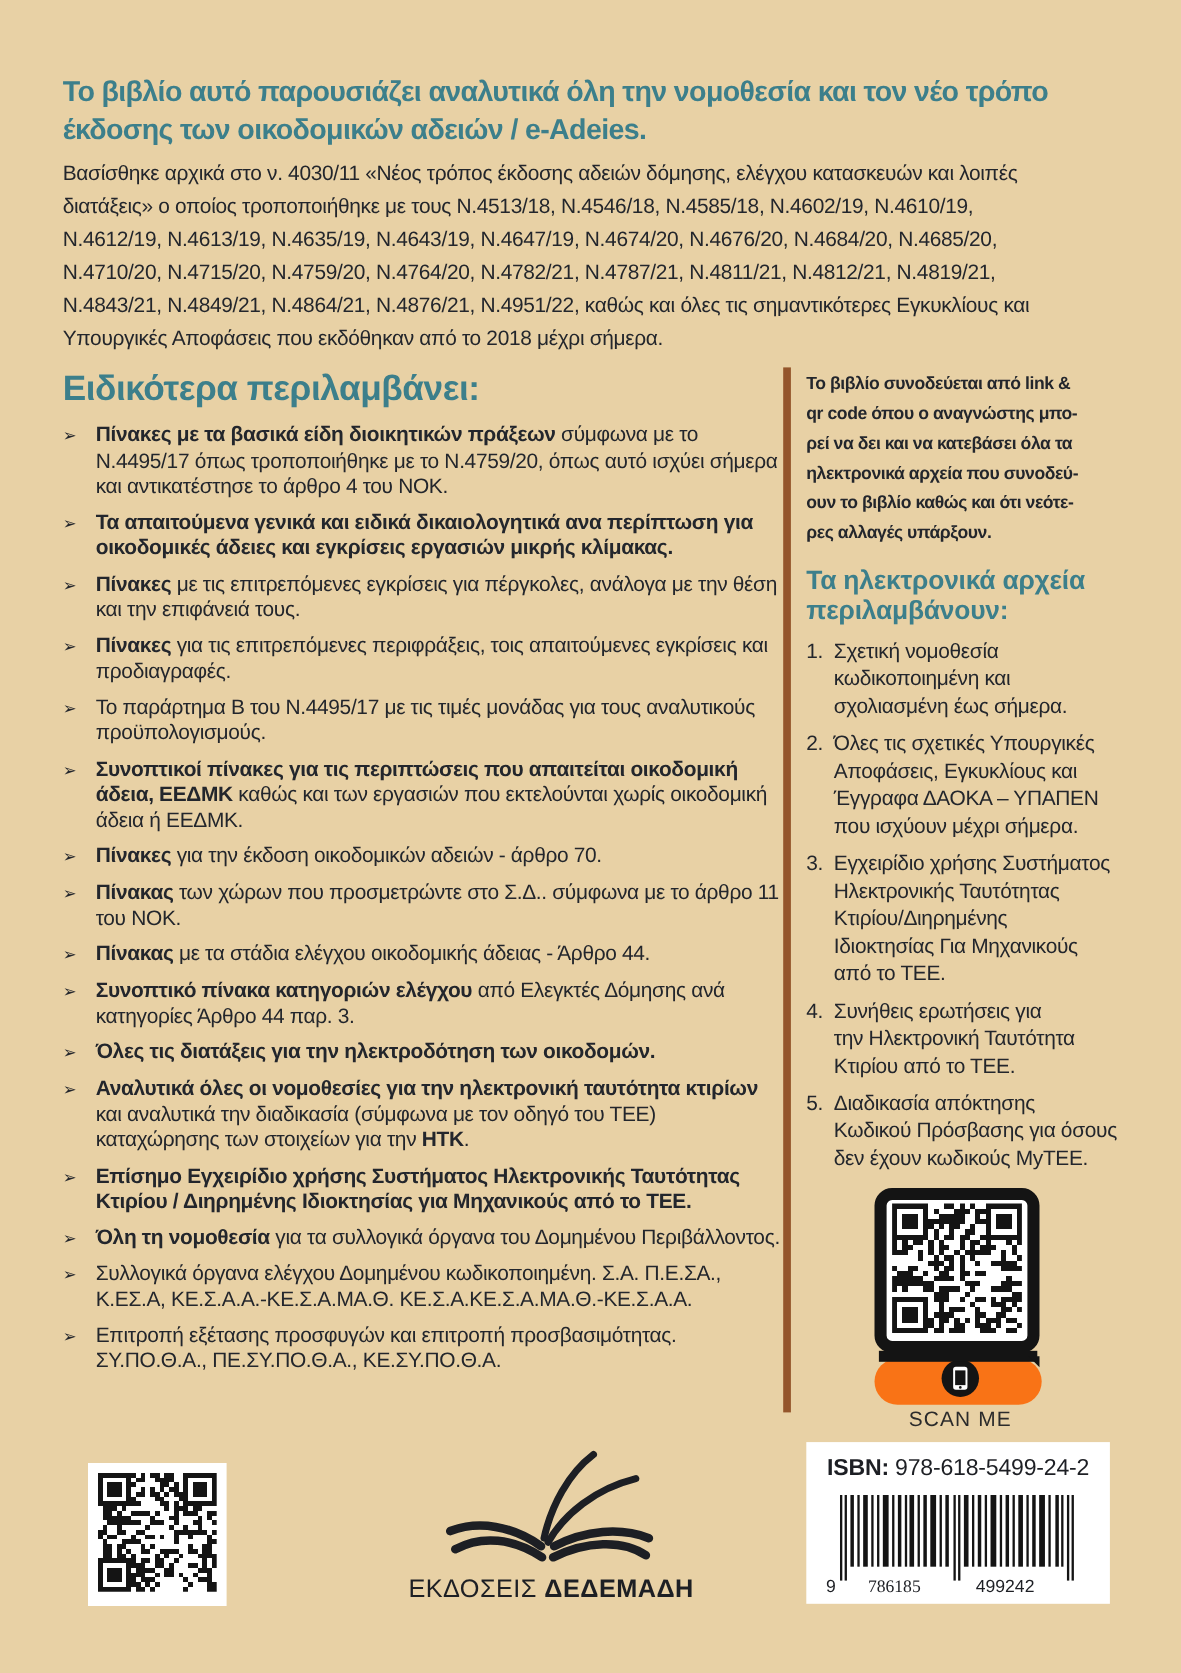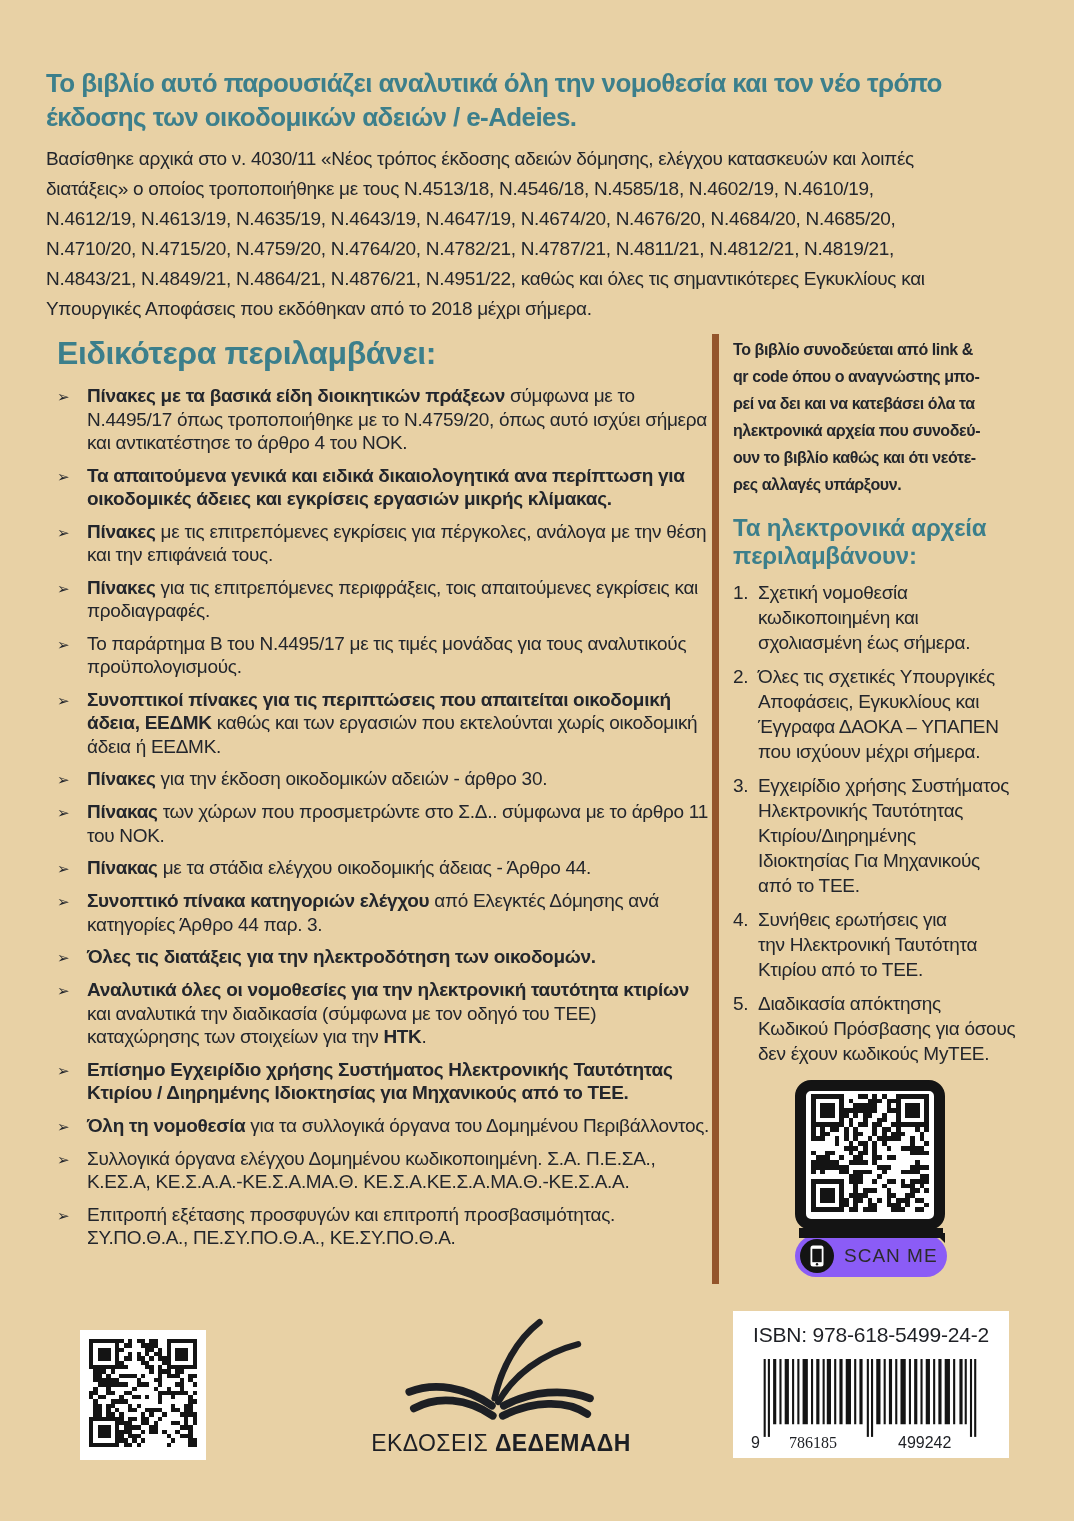--- a/index.html
+++ b/index.html
@@ -6,21 +6,21 @@
   .page{
     position:relative;
     width:1074px;height:1521px;
     background:#e8d1a5;
     font-family:"Liberation Sans",sans-serif;
     color:#23262c;
     overflow:hidden;
   }
   .pre{white-space:pre-line;}
   
-  .intro{position:absolute;left:46px;top:66px;width:978px;}
+  .intro{position:absolute;left:57px;top:66px;width:978px;}
   .intro-title{
     margin:0 0 10px 0;
     color:#3c7f8b;
     font-size:26px;line-height:34px;font-weight:bold;letter-spacing:-0.6px;
   }
   .intro-body{
     margin:0;
     font-size:19px;line-height:30px;letter-spacing:-0.3px;font-weight:500;
   }
   
@@ -40,22 +40,22 @@
   .rli .num{flex:0 0 25px;}
   
   .qr-block{margin-top:14px;margin-left:62px;width:152px;}
   .qr-frame{
     width:128px;height:128px;background:#fff;
     border:11px solid #141414;border-radius:16px;
     display:flex;align-items:center;justify-content:center;
   }
   .scan-pill{
     position:relative;
-    margin-top:5px;width:152px;height:42px;background:#8b5cf6;border-radius:21px;
-    display:flex;align-items:center;gap:9px;padding-left:4px;box-sizing:border-box;
+    margin-top:5px;width:152px;height:42px;background:#f97316;border-radius:21px;
+    display:flex;align-items:center;gap:9px;padding-left:4px;box-sizing:border-box;flex-direction:column;
   }
   .scan-pill::before{ 
     content:"";position:absolute;left:4px;right:4px;top:-7px;height:10px;background:#141414;
   }
   .scan-pill::after{ 
     content:"";position:absolute;right:2px;top:-2px;
     border-top:10px solid #141414;border-left:10px solid transparent;
   }
   .phone-badge{width:36px;height:36px;flex:0 0 36px;}
   .scan-label{font-size:19px;letter-spacing:1px;color:#2b2b2b;}
@@ -65,30 +65,30 @@
     display:flex;align-items:center;justify-content:center;
   }
   .logo{position:absolute;left:368px;top:1314px;width:266px;text-align:center;}
   .logo-text{font-size:23px;letter-spacing:0.4px;color:#1d1f24;margin-top:2px;}
   .logo-text .bold{font-weight:bold;}
   .isbn-box{
     position:absolute;left:733px;top:1311px;width:276px;height:147px;background:#fff;
     box-sizing:border-box;padding-top:12px;text-align:center;
   }
   .isbn-line{font-size:21px;letter-spacing:-0.2px;color:#1d1f24;}
-  .isbn-line .lbl{font-weight:normal;}
+  .isbn-line .lbl{font-weight:bold;}
   .barcode{position:relative;width:216px;margin:12px auto 0 auto;height:94px;}
   .barcode svg{display:block;}
   .bd{
     position:absolute;bottom:2px;font-size:16px;color:#1d1f24;background:#fff;
     padding:0 2px;line-height:16px;
   }
   .bd0{left:-14px;}
   .bd1{left:24px;font-family:Liberation Serif, serif;}
-  .bd2{left:133px;}
+  .bd2{left:122px;}
   svg .ink{fill:#141414;}
 </style>
 </head>
 <body>
 
 <div class="page">
 
   <section class="intro">
     <h1 class="intro-title pre">Το βιβλίο αυτό παρουσιάζει αναλυτικά όλη την νομοθεσία και τον νέο τρόπο
 έκδοσης των οικοδομικών αδειών / e-Adeies.</h1>
@@ -122,21 +122,21 @@
         <div class="li">
           <span class="blt">➢</span>
           <span><span>Το παράρτημα Β του Ν.4495/17 με τις τιμές μονάδας για τους αναλυτικούς προϋπολογισμούς.</span></span>
         </div>
         <div class="li">
           <span class="blt">➢</span>
           <span><span class="b">Συνοπτικοί πίνακες  για τις περιπτώσεις που απαιτείται οικοδομική άδεια, ΕΕΔΜΚ</span><span> καθώς και των εργασιών που εκτελούνται χωρίς οικοδομική άδεια ή ΕΕΔΜΚ.</span></span>
         </div>
         <div class="li">
           <span class="blt">➢</span>
-          <span><span class="b">Πίνακες</span><span> για την έκδοση οικοδομικών αδειών - άρθρο 30.</span></span>
+          <span><span class="b">Πίνακες</span><span> για την έκδοση οικοδομικών αδειών - άρθρο 70.</span></span>
         </div>
         <div class="li">
           <span class="blt">➢</span>
           <span><span class="b">Πίνακας</span><span> των χώρων που προσμετρώντε στο Σ.Δ.. σύμφωνα με το άρθρο 11 του ΝΟΚ.</span></span>
         </div>
         <div class="li">
           <span class="blt">➢</span>
           <span><span class="b">Πίνακας</span><span> με τα στάδια ελέγχου οικοδομικής άδειας - Άρθρο 44.</span></span>
         </div>
         <div class="li">

